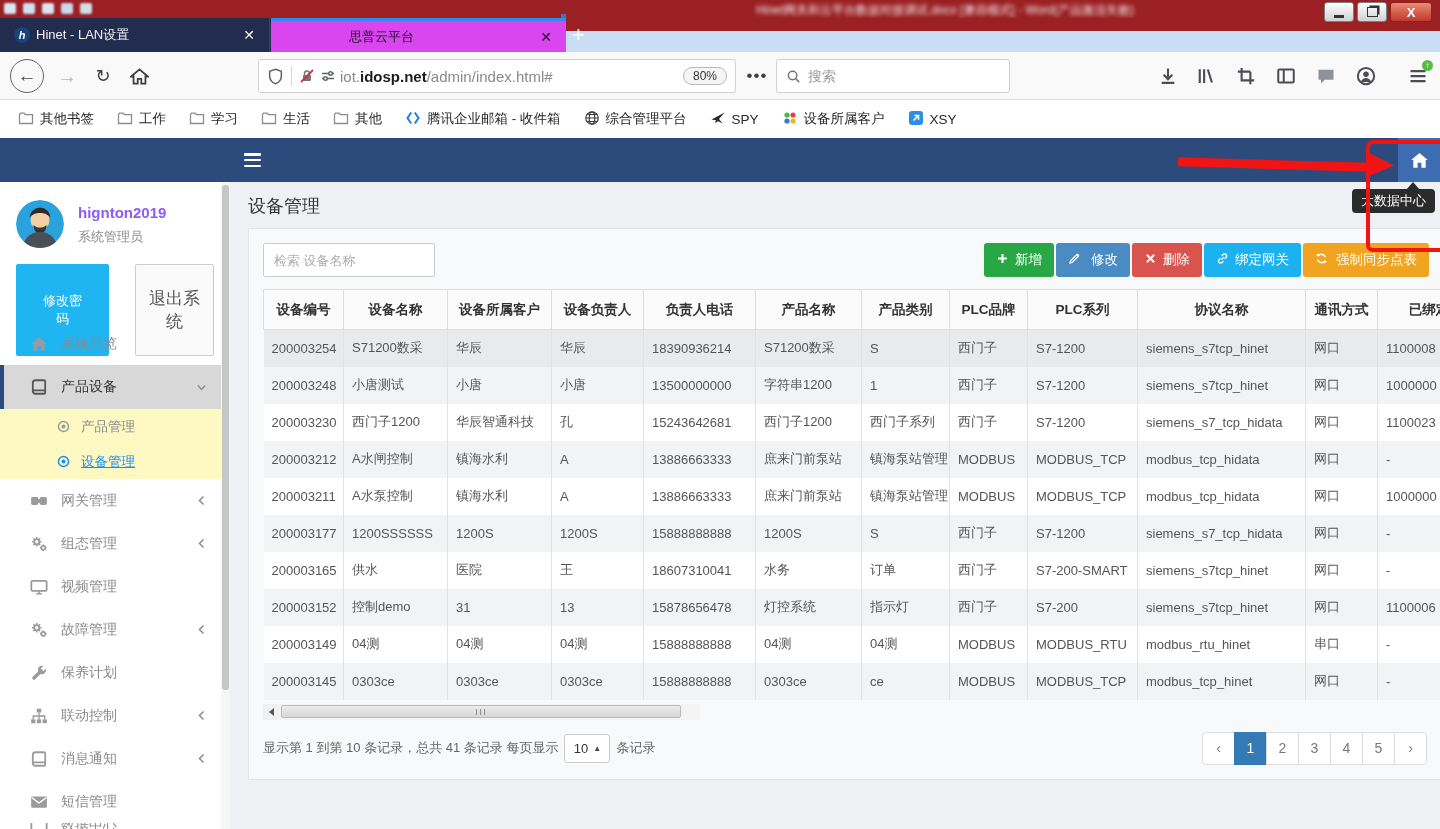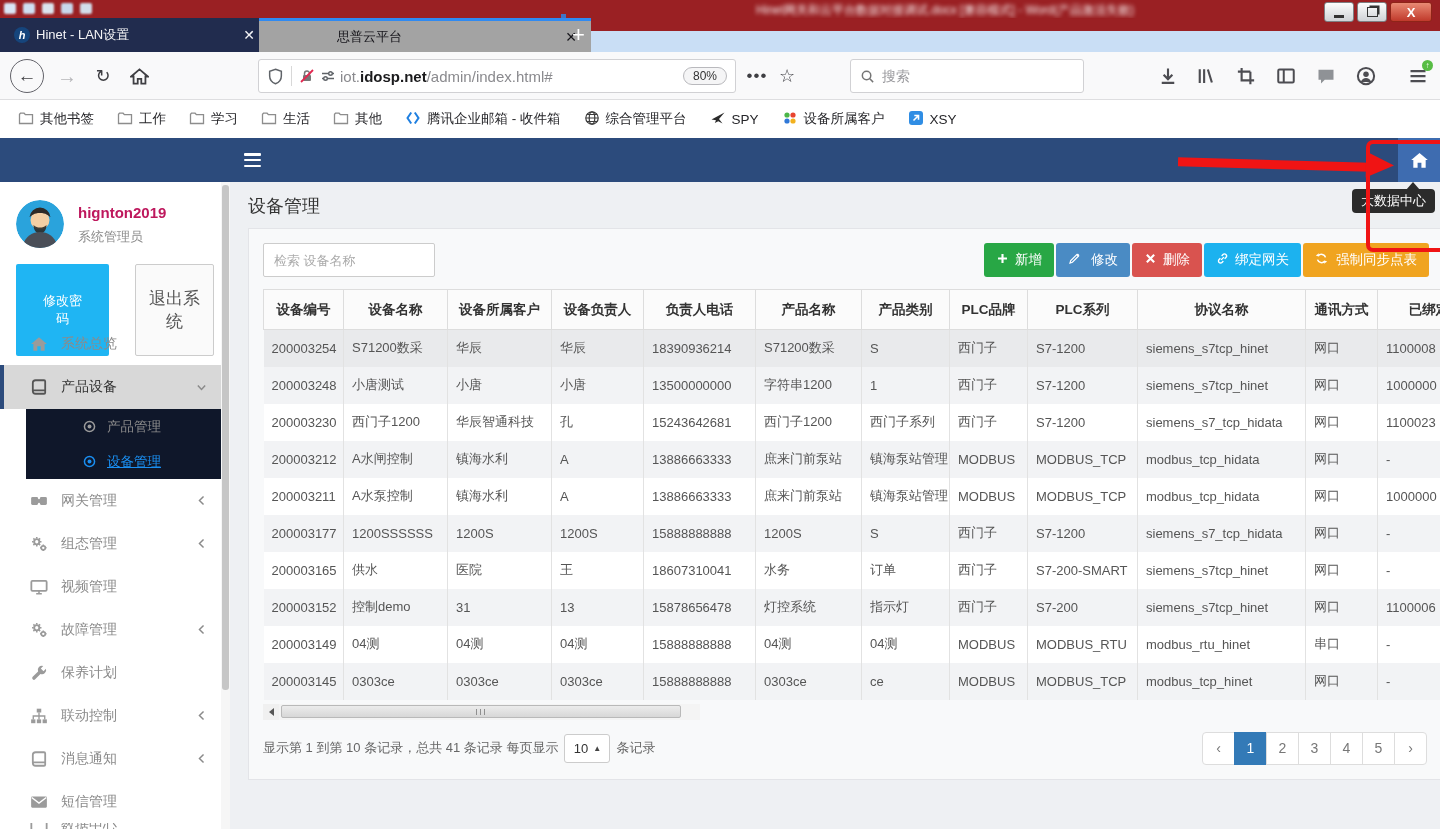--- a/index.html
+++ b/index.html
@@ -19,41 +19,41 @@
   .win-controls { position:absolute; right:8px; top:2px; display:flex; gap:3px; z-index:3; }
   .win-btn { width:30px; height:20px; border:1px solid #7e7e82; border-radius:3px; background:linear-gradient(#fdfdfd,#cfd2d6); display:flex; align-items:center; justify-content:center; font-size:11px; color:#222; }
   .win-btn.min::after { content:""; width:10px; height:3px; background:#333; margin-top:8px; }
   .win-btn.rest::after { content:""; width:9px; height:8px; border:1.5px solid #333; box-shadow:2px -2px 0 -0.5px #333; }
   .win-btn.close { width:42px; background:linear-gradient(#e98a74,#c0392b); border-color:#8e2418; color:#fff; font-weight:bold; font-size:13px; }
 
   
   .tab-strip { position:absolute; left:0; top:18px; width:566px; height:34px; background:#212c4e; z-index:2; }
   .fx-tab { position:absolute; top:0; height:34px; display:flex; align-items:center; padding:0 10px; font-size:13px; }
   .tab-inactive { left:4px; width:266px; color:#f5f5f7; border-right:1px solid #3a4468; }
-  .tab-active { left:259px; width:332px; background:#a3a3a3; color:#15141a; border-top:3px solid #2f8af2; }
+  .tab-active { left:271px; width:295px; background:#d946ef; color:#15141a; border-top:3px solid #2f8af2; }
   .tab-label { flex:1; white-space:nowrap; overflow:hidden; margin:0 8px 0 6px; }
   .tab-close { font-size:14px; padding:0 4px; }
   .tab-logo { width:16px; height:16px; border-radius:50%; background:#16457c; color:#fff; font-size:11px; font-style:italic; font-weight:bold; display:flex; align-items:center; justify-content:center; }
   .newtab-btn { position:absolute; left:572px; top:22px; color:#fff; font-size:22px; font-weight:300; z-index:3; }
 
   
   .nav-toolbar { position:absolute; left:0; top:52px; width:1440px; height:48px; background:#f9f9fa; border-bottom:1px solid #dedee0; z-index:2; }
   .nav-ico { position:absolute; top:0; height:48px; display:flex; align-items:center; justify-content:center; color:#3f3f43; }
   .back-circle { left:8px; width:38px; } .back-circle b { width:34px; height:34px; border:1.5px solid #63636a; border-radius:50%; display:flex; align-items:center; justify-content:center; font-size:19px; font-weight:normal; }
   .fwd { left:50px; width:34px; font-size:20px; color:#b6b6b9; }
   .reload { left:86px; width:34px; font-size:18px; }
   .homebtn { left:122px; width:34px; }
   .urlbar { position:absolute; left:258px; top:7px; width:478px; height:34px; background:#fff; border:1px solid #d1d1d4; border-radius:3px; display:flex; align-items:center; padding:0 8px; }
   .url-sep { width:1px; height:20px; background:#d8d8d8; margin:0 7px; }
   .url-text { font-size:15px; color:#8a8a8e; white-space:nowrap; margin-left:4px; flex:1; }
   .url-text b { color:#1b1b1d; font-weight:bold; }
   .zoom-pill { border:1px solid #b9b9bd; border-radius:10px; background:#f5f5f6; font-size:12px; color:#333; padding:1px 9px; }
   .dots { left:742px; width:30px; font-size:17px; letter-spacing:1px; }
   .star { left:772px; width:30px; font-size:18px; }
-  .searchbox { position:absolute; left:850px; top:7px; width:234px; height:34px; background:#fff; border:1px solid #d1d1d4; border-radius:3px; display:flex; align-items:center; padding:0 9px; gap:7px; }
+  .searchbox { position:absolute; left:776px; top:7px; width:234px; height:34px; background:#fff; border:1px solid #d1d1d4; border-radius:3px; display:flex; align-items:center; padding:0 9px; gap:7px; }
   .searchbox input { border:none; outline:none; font-size:14px; color:#333; width:170px; font-family:inherit; background:transparent; }
   .searchbox input::placeholder { color:#9a9a9e; }
   .ticon { position:absolute; top:14px; width:20px; height:20px; }
   .menu-badge { position:absolute; right:-5px; top:-6px; width:11px; height:11px; background:#58bd45; border-radius:50%; color:#fff; font-size:8px; line-height:11px; text-align:center; }
 
   
   .bookmarks { position:absolute; left:0; top:100px; width:1440px; height:38px; background:#ffffff; display:flex; align-items:center; padding-left:18px; gap:23px; z-index:2; }
   .bm { display:flex; align-items:center; gap:6px; font-size:13.5px; color:#26262a; white-space:nowrap; }
   .bm svg { width:16px; height:16px; }
 
@@ -64,34 +64,34 @@
   .burger i { height:2.5px; background:#fff; border-radius:1px; }
   .home-tile { position:absolute; right:0; top:0; width:42px; height:44px; background:#3e6cb0; display:flex; align-items:center; justify-content:center; }
   .home-tile svg { width:19px; height:19px; }
 
   .sidebar { position:absolute; left:0; top:44px; width:230px; height:647px; background:#fff; overflow:hidden; box-shadow:1px 0 2px rgba(0,0,0,.06); }
   .side-scroll-track { position:absolute; right:0; top:0; width:9px; height:647px; background:#f6f6f6; }
   .side-scroll-thumb { position:absolute; right:1px; top:3px; width:7px; height:505px; background:#c6c6c6; border-radius:3px; }
   .user-block { height:140px; padding:18px 16px 0 16px; }
   .user-row { display:flex; align-items:flex-start; gap:14px; }
   .avatar { width:48px; height:48px; border-radius:50%; overflow:hidden; flex:none; }
-  .u-name { font-size:15px; font-weight:bold; color:#be185d; margin-top:4px;text-align:right; }
+  .u-name { font-size:15px; font-weight:bold; color:#8b5cf6; margin-top:4px;text-align:right; }
   .u-role { font-size:13px; color:#8b8b8b; margin-top:7px; }
   .user-btns { display:flex; gap:26px; margin-top:16px; }
   .btn-cyan { background:#1fb5f3; color:#fff; border:none; font-size:13px; padding:7px 27px; border-radius:2px; font-family:inherit; }
   .btn-ghost { background:#fafafa; color:#555; border:1px solid #ccc; font-size:17px; padding:22px 13px; border-radius:2px; font-family:inherit; }
 
   .menu { }
   .menu-item { height:43px; display:flex; align-items:center; padding-left:30px; color:#8b8b8b; font-size:14px; position:relative; }
   .menu-item .mi-icon { width:18px; height:18px; margin-right:13px; color:#9b9b9b; }
   .menu-item .mi-icon svg { width:100%; height:100%; }
   .menu-item.active { height:44px; background:#d8d8d8; border-left:4px solid #2c4b7c; padding-left:26px; color:#333; }
   .menu-item.active .mi-icon { color:#555; }
   .mi-chev { position:absolute; right:22px; width:13px; height:13px; color:#8a8a8a; }
-  .submenu { background:#0f172a;margin-left:26px; }
+  .submenu { background:#fef9c3; }
   .submenu-item { height:35px; display:flex; align-items:center; padding-left:56px; font-size:13.5px; color:#8b8b8b; }
   .submenu-item .mi-icon { width:15px; height:15px; margin-right:10px; color:#9b9b9b; }
   .submenu-item.active { color:#1a8ff2; }
   .submenu-item.active .mi-icon { color:#1a8ff2; }
   .submenu-item.active .sub-label { text-decoration:underline; }
   .menu-partial { height:6px; overflow:hidden; }
 
   .content { position:absolute; left:230px; top:44px; width:1210px; height:647px; background:#eef0f3; padding:12px 0 0 18px; }
   .page-title { font-size:18px; color:#333; height:22px; margin-bottom:12px; }
   .panel { background:#f8f9fa; border:1px solid #e3e4e8; padding:14px 0 14px 14px; width:1204px; }

